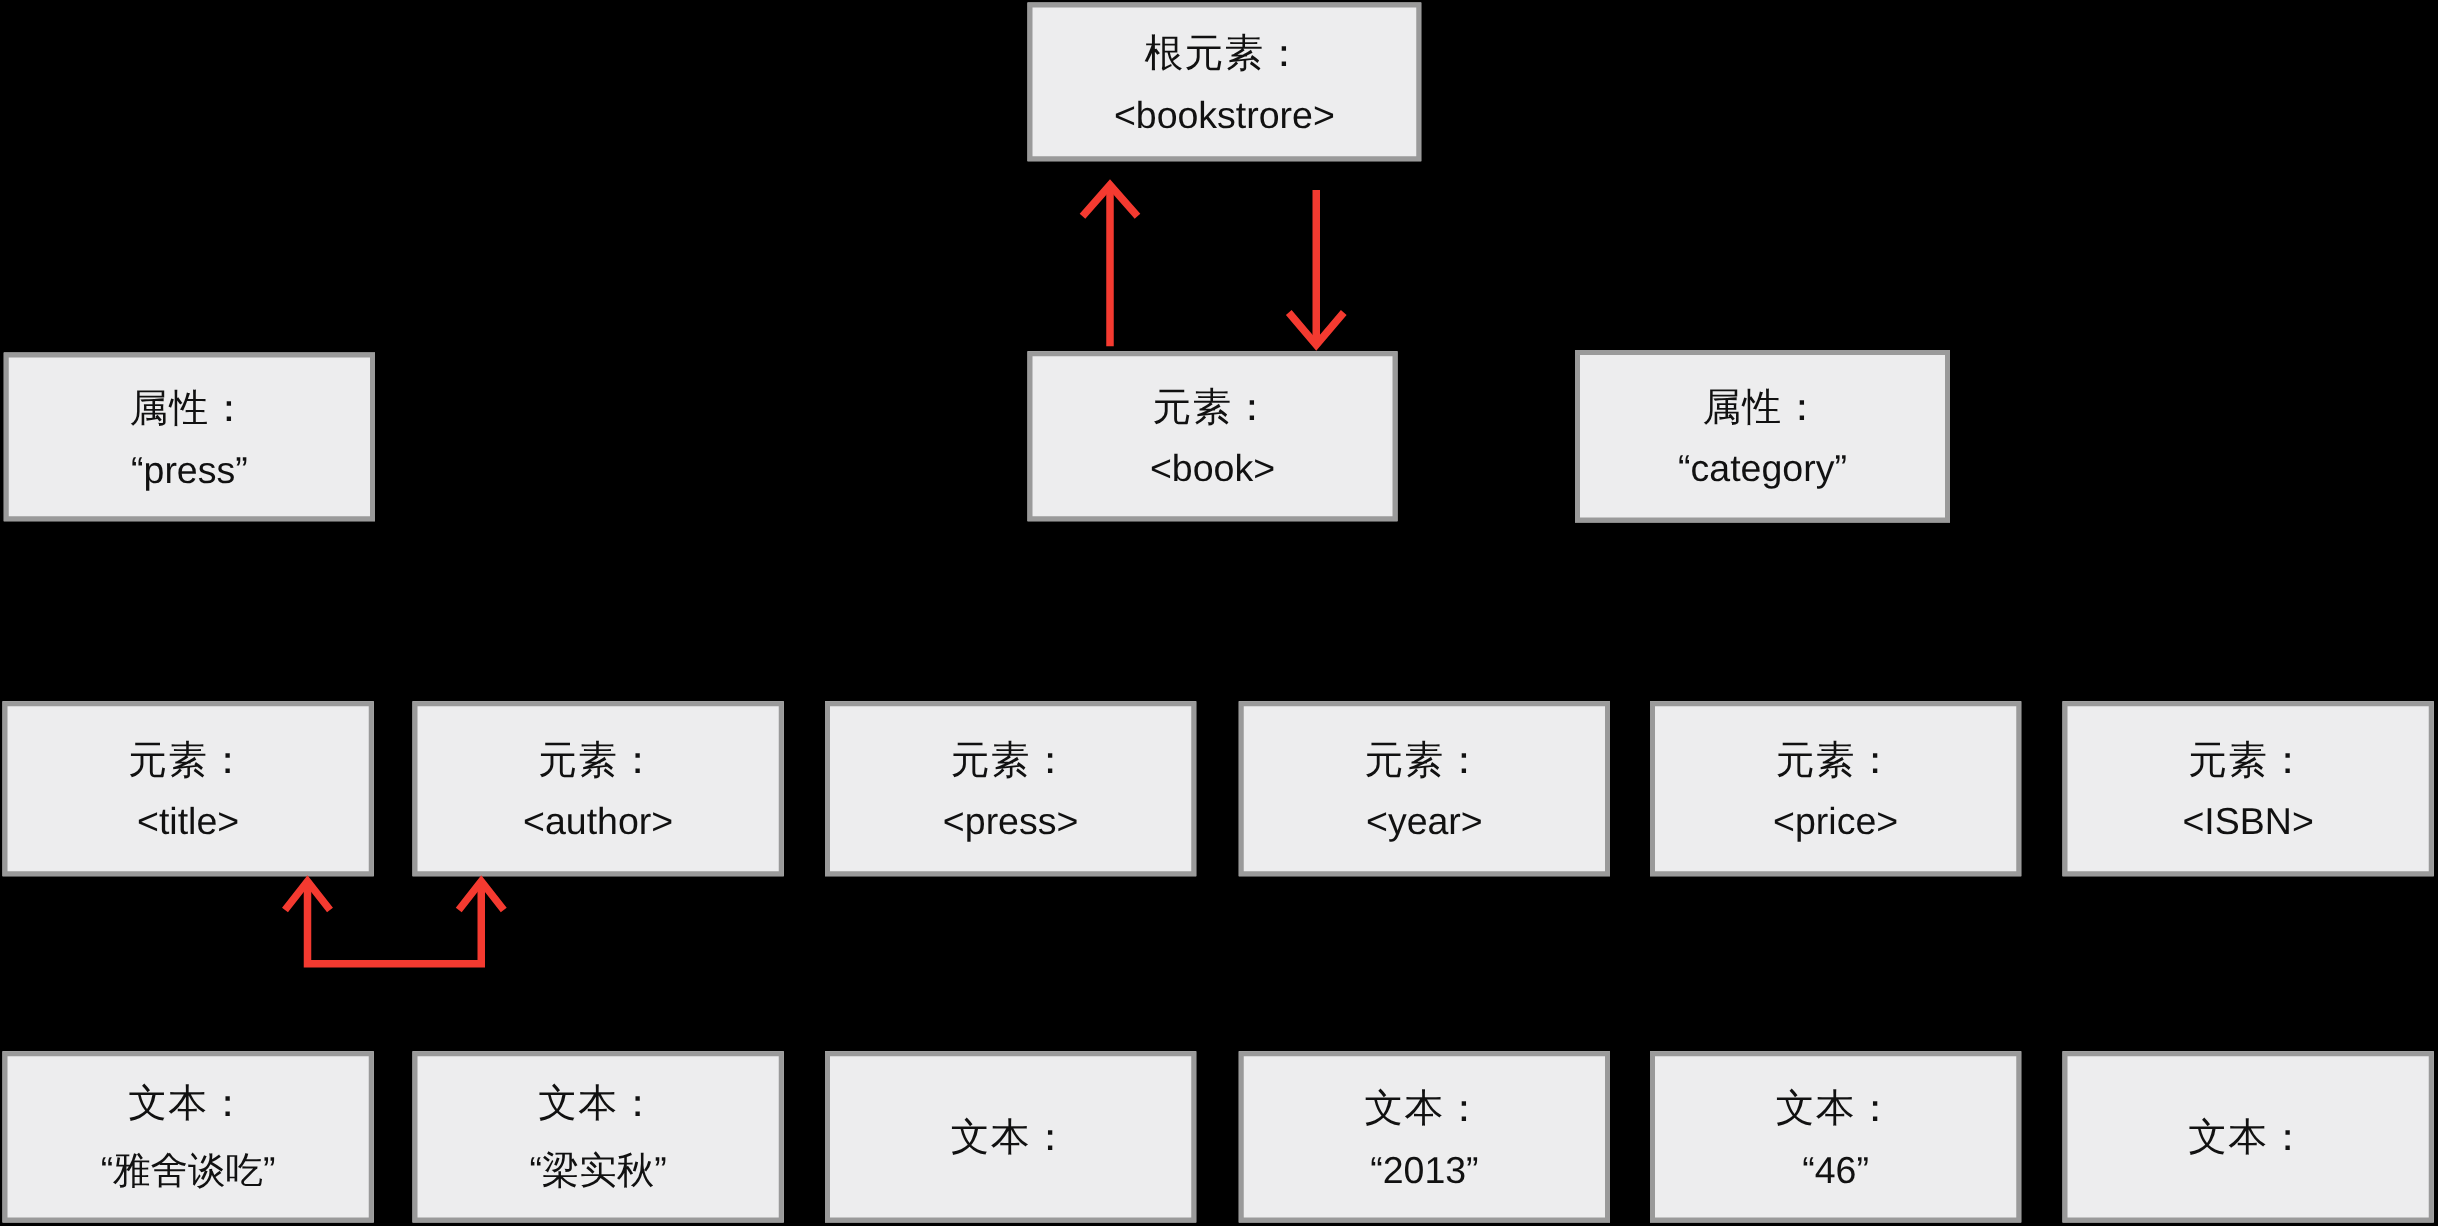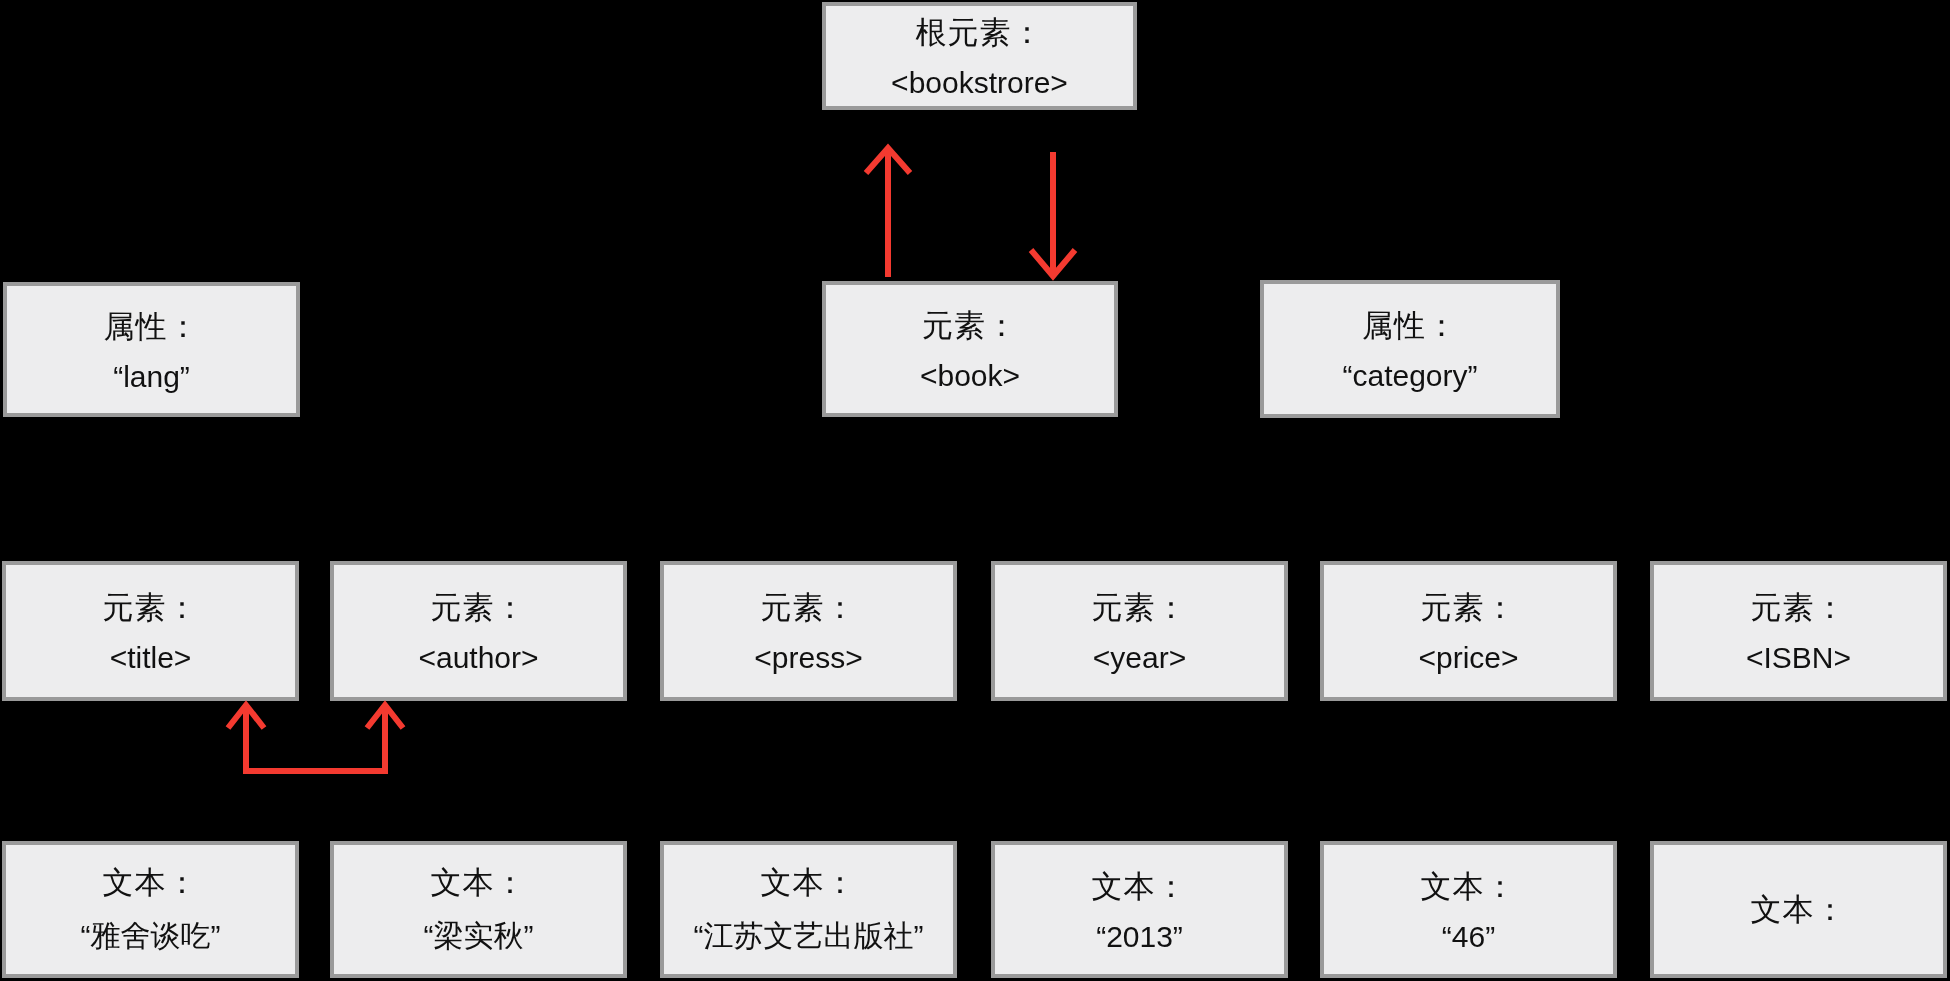--- a/index.html
+++ b/index.html
@@ -35,28 +35,28 @@
     stroke-linejoin:miter;
     stroke-linecap:butt;
   }
   .arrows .thin{stroke-width:5;}
 </style>
 </head>
 <body>
 
 <div class="canvas">
 
-  <div class="node" style="left:822px;top:2px;width:315px;height:108px;">
+  <div class="node" style="left:822px;top:2px;width:315px;height:127px;">
     <span class="label">根元素：</span>
     <span class="value">&lt;bookstrore&gt;</span>
   </div>
 
   <div class="node" style="left:3px;top:282px;width:297px;height:135px;">
     <span class="label">属性：</span>
-    <span class="value">“lang”</span>
+    <span class="value">“press”</span>
   </div>
 
   <div class="node" style="left:822px;top:281px;width:296px;height:136px;">
     <span class="label">元素：</span>
     <span class="value">&lt;book&gt;</span>
   </div>
 
   <div class="node" style="left:1260px;top:280px;width:300px;height:138px;">
     <span class="label">属性：</span>
     <span class="value">“category”</span>
@@ -90,21 +90,20 @@
   <div class="node" style="left:2px;top:841px;width:297px;height:137px;">
     <span class="label">文本：</span>
     <span class="value">“雅舍谈吃”</span>
   </div>
   <div class="node" style="left:330px;top:841px;width:297px;height:137px;">
     <span class="label">文本：</span>
     <span class="value">“梁实秋”</span>
   </div>
   <div class="node" style="left:660px;top:841px;width:297px;height:137px;">
     <span class="label">文本：</span>
-    <span class="value">“江苏文艺出版社”</span>
   </div>
   <div class="node" style="left:991px;top:841px;width:297px;height:137px;">
     <span class="label">文本：</span>
     <span class="value">“2013”</span>
   </div>
   <div class="node" style="left:1320px;top:841px;width:297px;height:137px;">
     <span class="label">文本：</span>
     <span class="value">“46”</span>
   </div>
   <div class="node" style="left:1650px;top:841px;width:297px;height:137px;">

